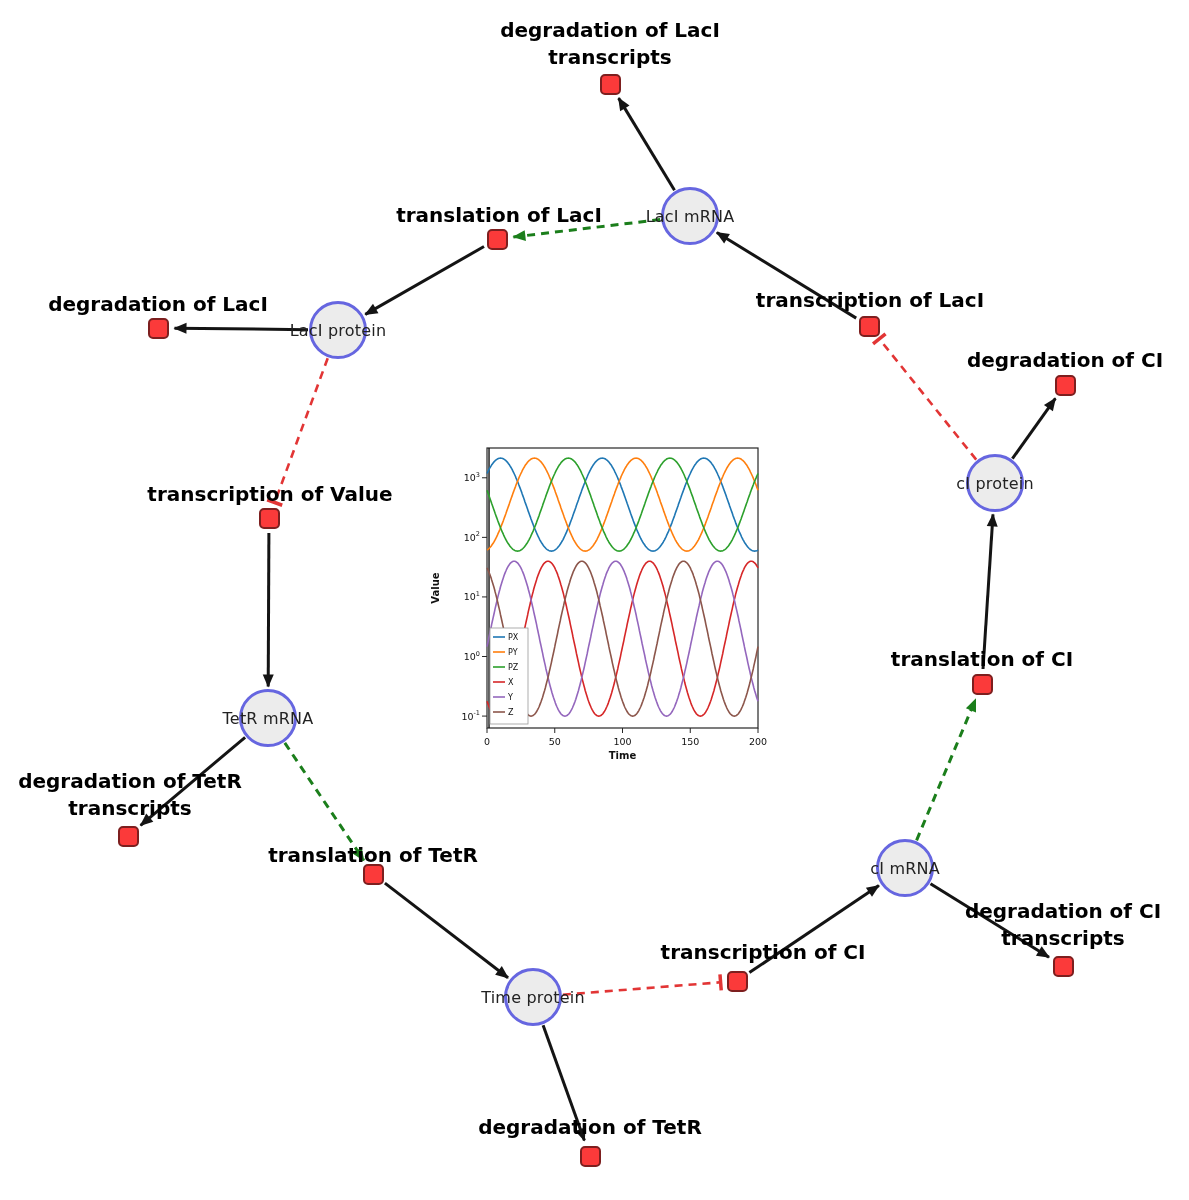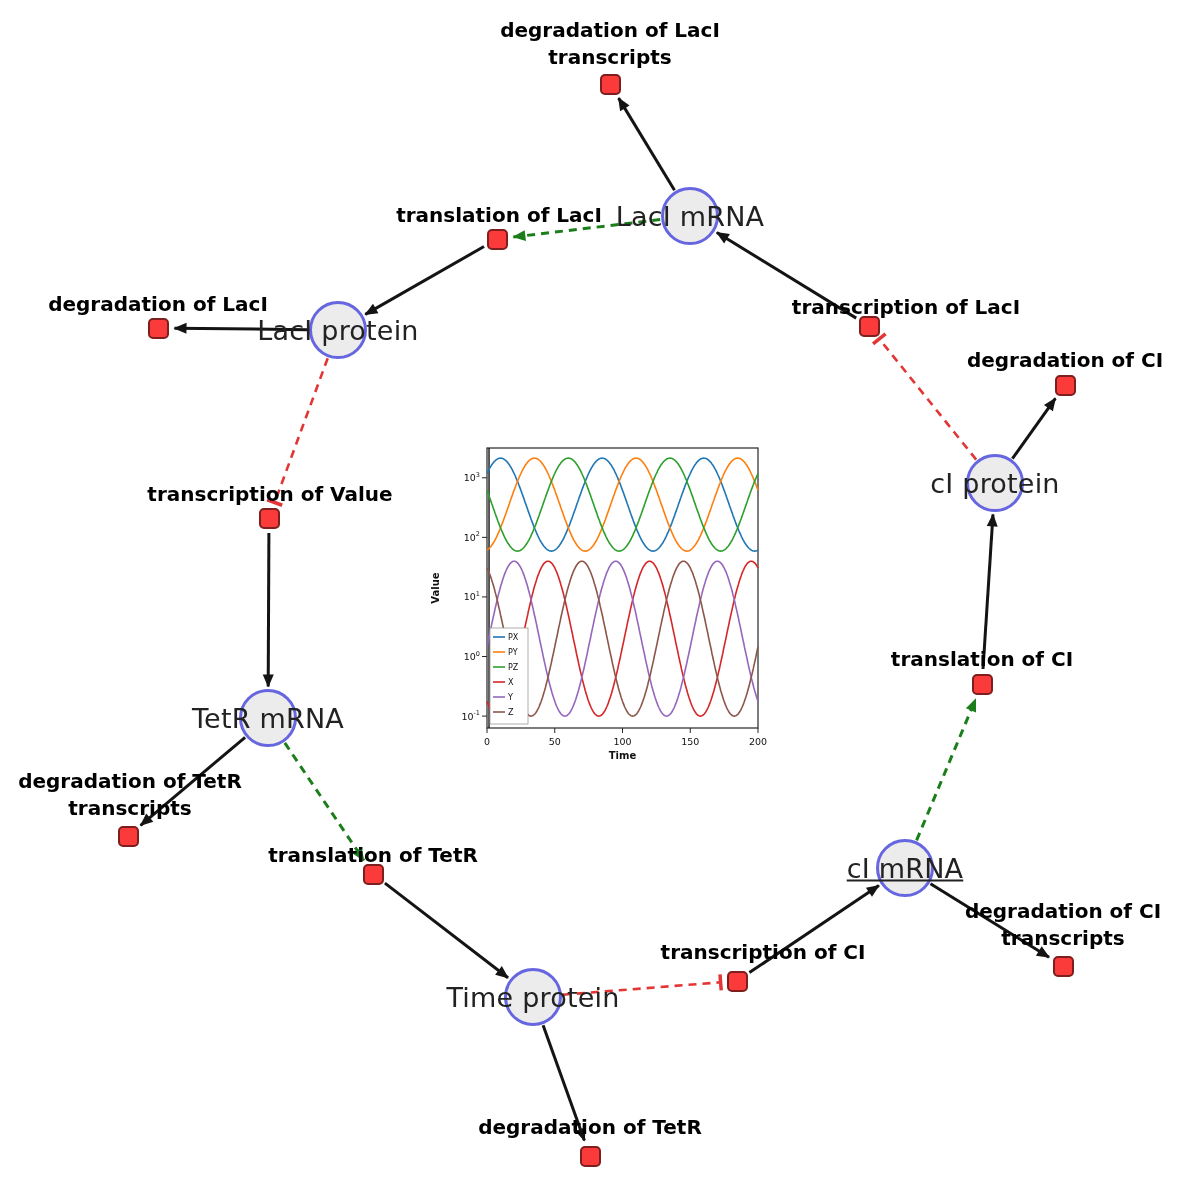--- a/index.html
+++ b/index.html
@@ -1,20 +1,20 @@
 <!DOCTYPE html>
 <html><head>
 <meta charset="utf-8">
 <style>
   html,body{margin:0;padding:0;background:#ffffff;}
   #canvas{position:relative;width:1189px;height:1200px;background:#fff;
           font-family:"DejaVu Sans","Liberation Sans",sans-serif;overflow:hidden;}
   #edge-layer{position:absolute;left:0;top:0;width:1189px;height:1200px;}
   .species{position:absolute;width:58px;height:58px;border-radius:50%;box-sizing:border-box;}
-  .species-label{position:absolute;transform:translate(-50%,-50%);font-size:27px;color:#222;
+  .species-label{position:absolute;transform:translate(-50%,-50%);font-size:16px;color:#222;
                  white-space:nowrap;letter-spacing:.2px;}
   .reaction{position:absolute;width:21px;height:21px;border-radius:5px;box-sizing:border-box;}
   .reaction-label{position:absolute;transform:translateX(-50%);font-size:20px;font-weight:bold;
                   color:#000;white-space:pre-line;text-align:center;width:max-content;line-height:1.35;}
   #inset{position:absolute;left:425px;top:438px;width:345px;height:325px;}
   #chart-svg{width:345px;height:325px;display:block;}
 </style>
 </head>
 <body>
 
@@ -56,32 +56,32 @@
   <div id="nodes">
       <div class="species" style="left: 661px; top: 187px; background: rgb(236, 236, 236); border: 3px solid rgb(102, 102, 224);"></div>
       <div class="species-label" style="left: 690px; top: 216px;">LacI mRNA</div>
       <div class="species" style="left: 309px; top: 301px; background: rgb(236, 236, 236); border: 3px solid rgb(102, 102, 224);"></div>
       <div class="species-label" style="left: 338px; top: 330px;">LacI protein</div>
       <div class="species" style="left: 239px; top: 689px; background: rgb(236, 236, 236); border: 3px solid rgb(102, 102, 224);"></div>
       <div class="species-label" style="left: 268px; top: 718px; text-align: center;">TetR mRNA</div>
       <div class="species" style="left: 504px; top: 968px; background: rgb(236, 236, 236); border: 3px solid rgb(102, 102, 224);"></div>
       <div class="species-label" style="left: 533px; top: 997px;">Time protein</div>
       <div class="species" style="left: 876px; top: 839px; background: rgb(236, 236, 236); border: 3px solid rgb(102, 102, 224);"></div>
-      <div class="species-label" style="left: 905px; top: 868px; text-decoration: underline;">cI mRNA</div>
+      <div class="species-label" style="left: 905px; top: 868px;">cI mRNA</div>
       <div class="species" style="left: 966px; top: 454px; background: rgb(236, 236, 236); border: 3px solid rgb(102, 102, 224);"></div>
       <div class="species-label" style="left: 995px; top: 483px; text-align: center;">cI protein</div>
       <div class="reaction" style="left: 599.5px; top: 73.5px; background: rgb(251, 58, 58); border: 2.5px solid rgb(125, 31, 31);"></div>
       <div class="reaction-label" style="left: 610px; top: 17px;">degradation of LacI
 transcripts</div>
       <div class="reaction" style="left: 486.5px; top: 228.5px; background: rgb(251, 58, 58); border: 2.5px solid rgb(125, 31, 31);"></div>
       <div class="reaction-label" style="left: 499px; top: 202px;">translation of LacI</div>
       <div class="reaction" style="left: 147.5px; top: 317.5px; background: rgb(251, 58, 58); border: 2.5px solid rgb(125, 31, 31);"></div>
       <div class="reaction-label" style="left: 158px; top: 291px;">degradation of LacI</div>
       <div class="reaction" style="left: 858.5px; top: 315.5px; background: rgb(251, 58, 58); border: 2.5px solid rgb(125, 31, 31);"></div>
-      <div class="reaction-label" style="left: 870px; top: 294px; margin-left: 36px;">transcription of LacI</div>
+      <div class="reaction-label" style="left: 870px; top: 287px;">transcription of LacI</div>
       <div class="reaction" style="left: 1054.5px; top: 374.5px; background: rgb(251, 58, 58); border: 2.5px solid rgb(125, 31, 31);"></div>
       <div class="reaction-label" style="left: 1065px; top: 347px;">degradation of CI</div>
       <div class="reaction" style="left: 258.5px; top: 507.5px; background: rgb(251, 58, 58); border: 2.5px solid rgb(125, 31, 31);"></div>
       <div class="reaction-label" style="left: 270px; top: 481px;">transcription of Value</div>
       <div class="reaction" style="left: 971.5px; top: 673.5px; background: rgb(251, 58, 58); border: 2.5px solid rgb(125, 31, 31);"></div>
       <div class="reaction-label" style="left: 982px; top: 646px;">translation of CI</div>
       <div class="reaction" style="left: 117.5px; top: 825.5px; background: rgb(251, 58, 58); border: 2.5px solid rgb(125, 31, 31);"></div>
       <div class="reaction-label" style="left: 130px; top: 768px;">degradation of TetR
 transcripts</div>
       <div class="reaction" style="left: 362.5px; top: 863.5px; background: rgb(251, 58, 58); border: 2.5px solid rgb(125, 31, 31);"></div>

